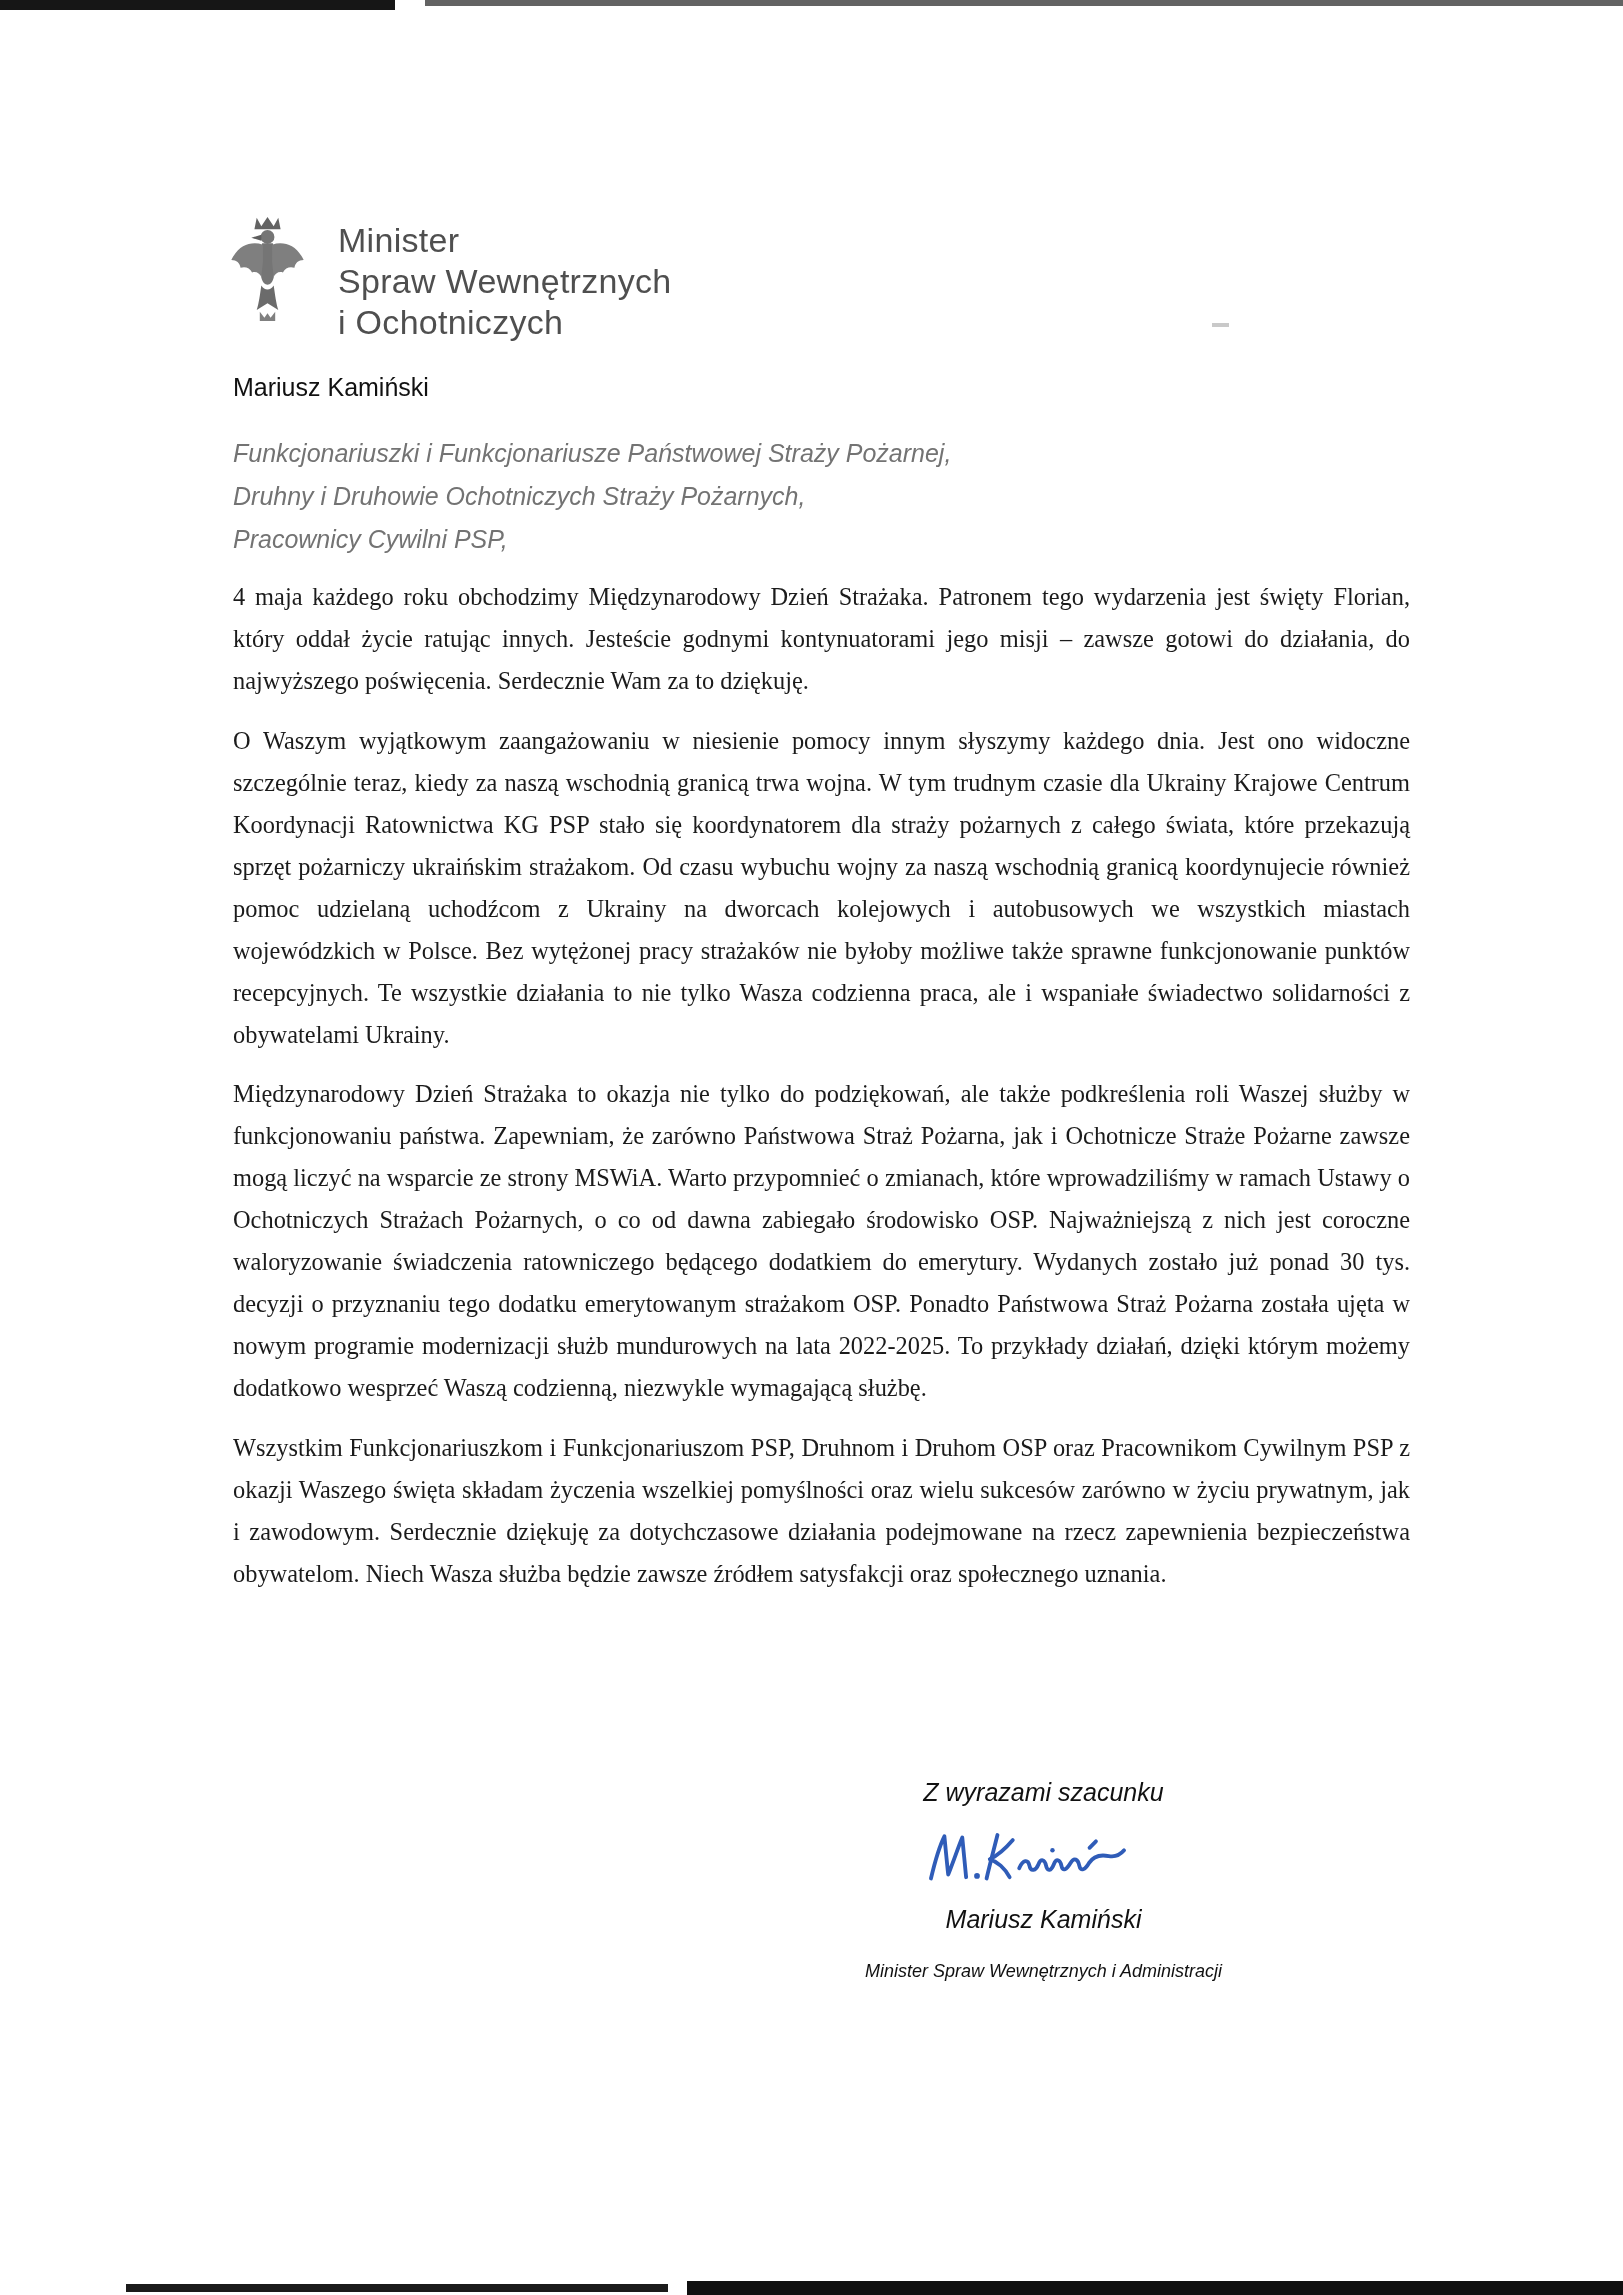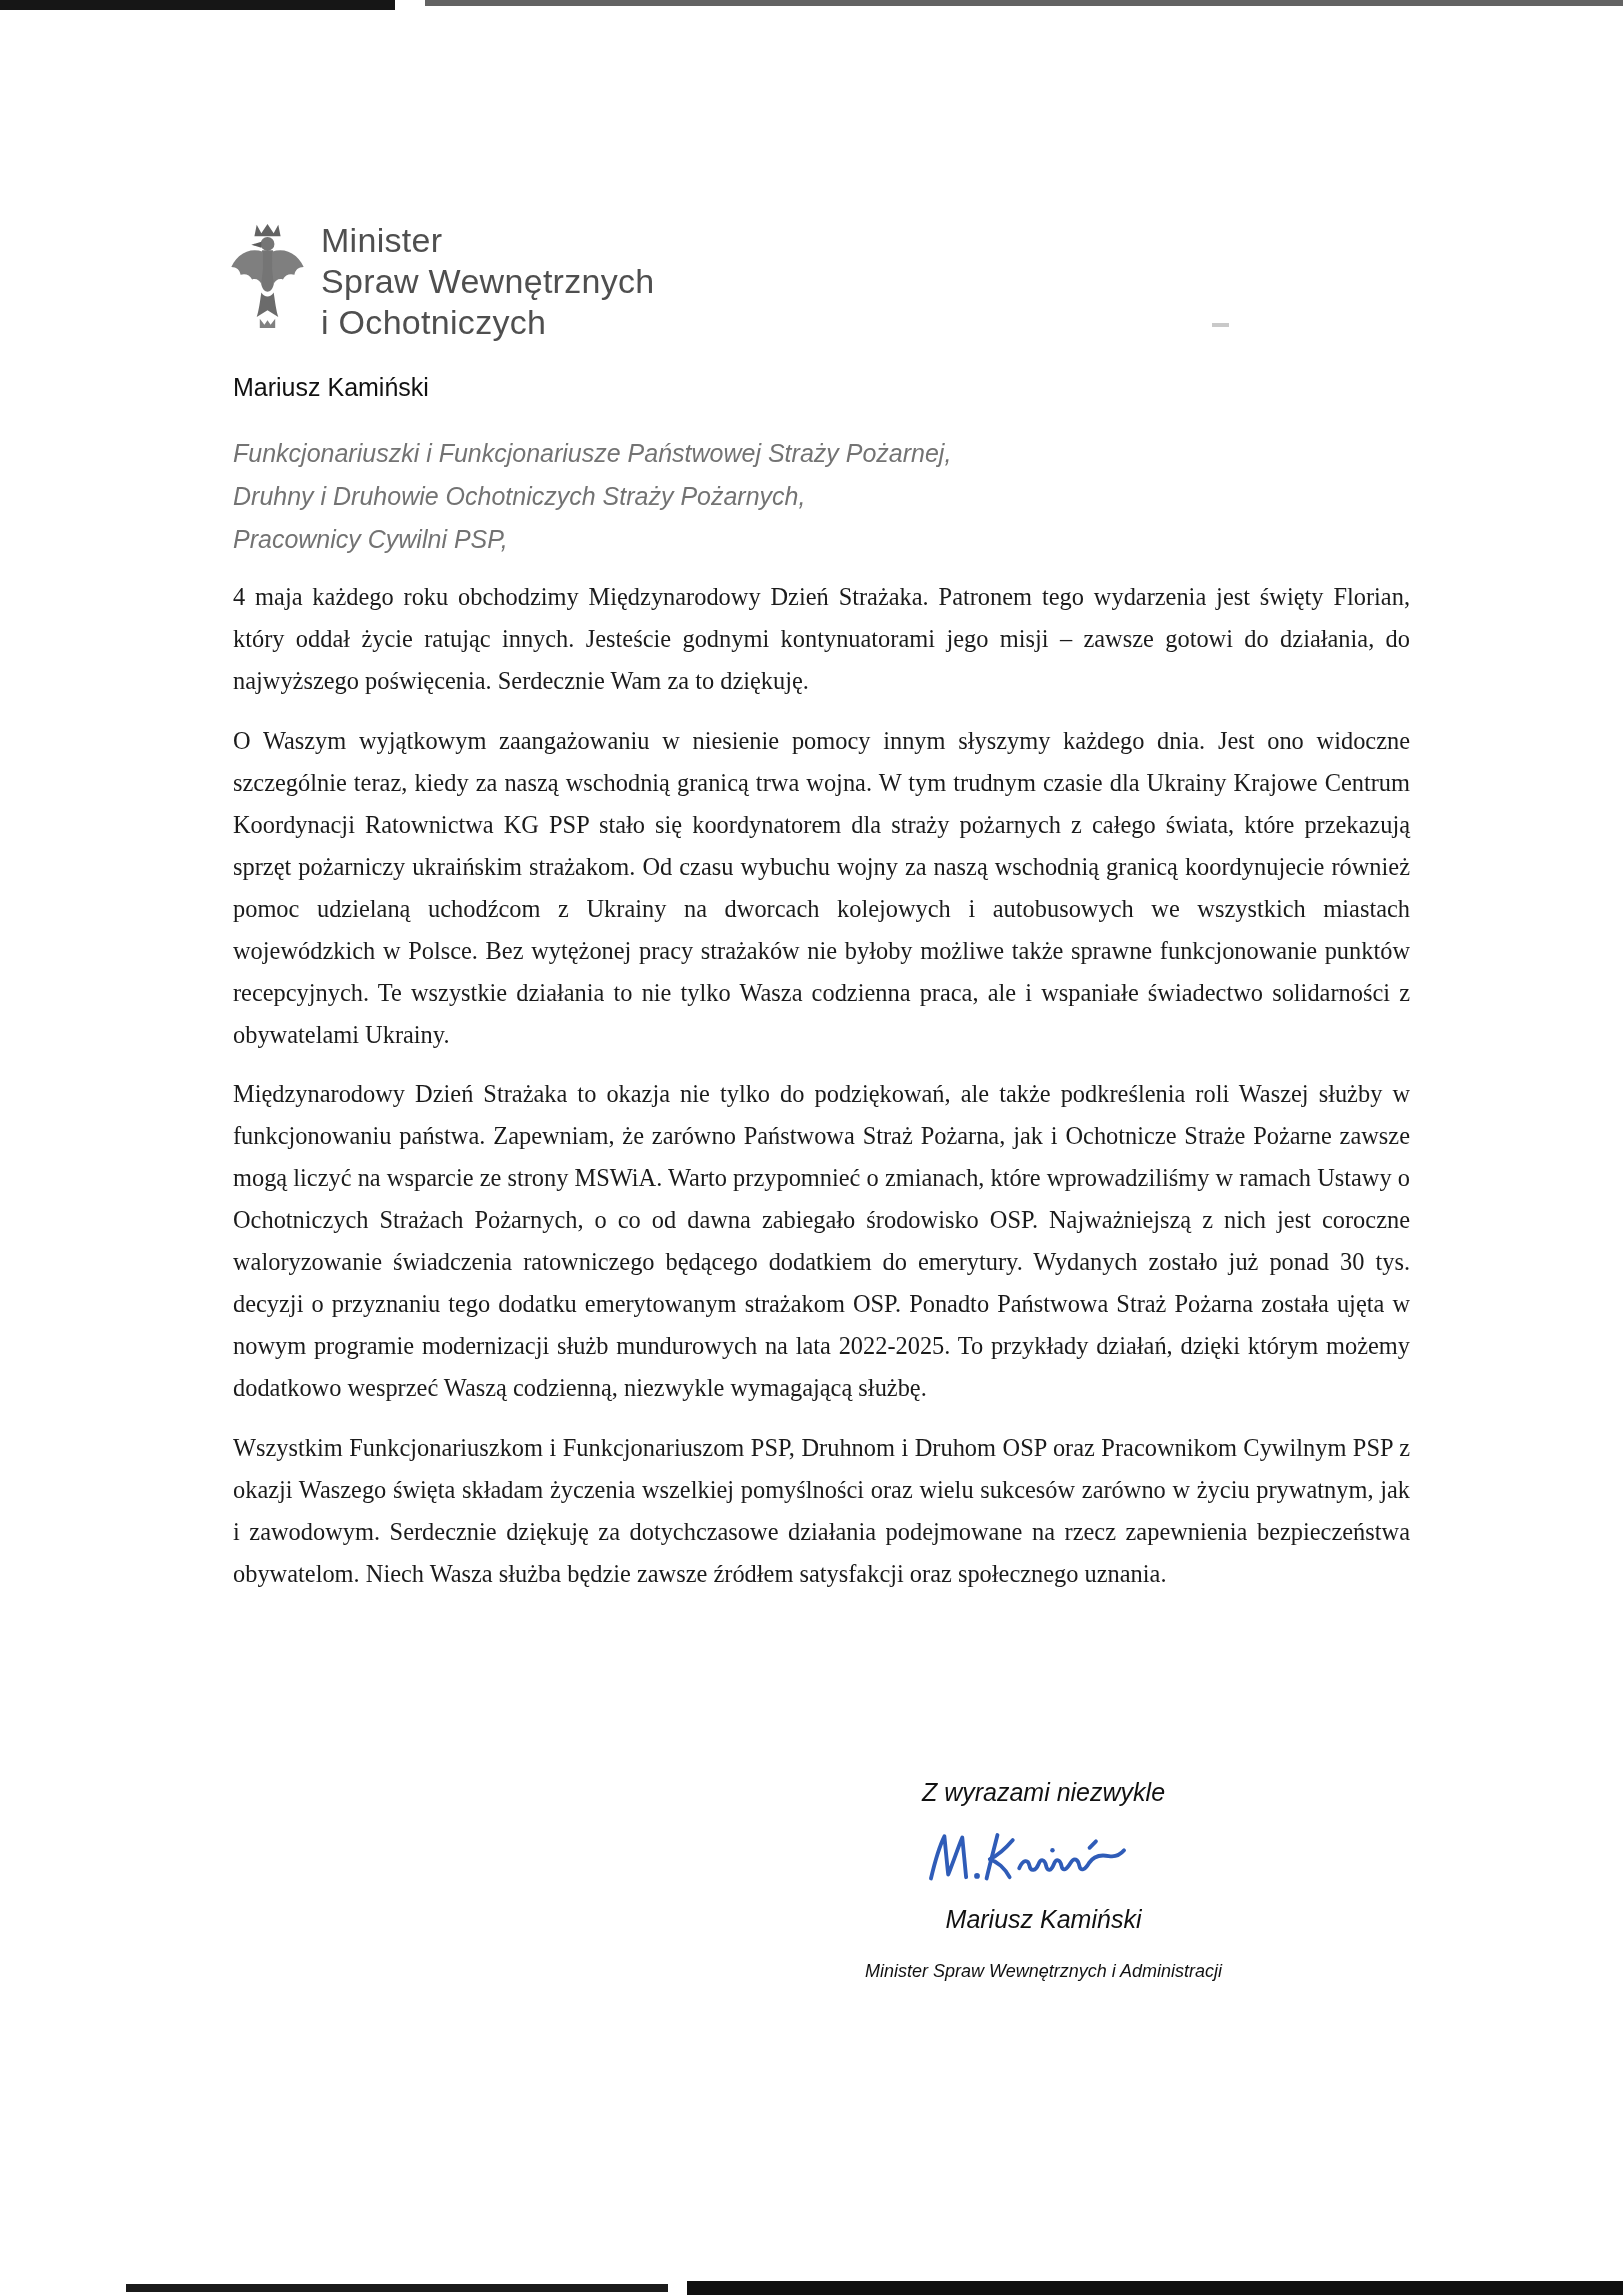--- a/index.html
+++ b/index.html
@@ -16,21 +16,21 @@
 
   
   .artifact { position: absolute; background: #161616; }
   .artifact.top-1 { left: 0; top: 0; width: 395px; height: 9.8px; }
   .artifact.top-2 { left: 425px; top: 0; width: 1198px; height: 5.9px; background: #3c3c3c; opacity: .8; }
   .artifact.bottom-1 { left: 126px; top: 2284px; width: 542px; height: 7.9px; background: #1b1b1b; }
   .artifact.bottom-2 { left: 687px; top: 2281px; width: 936px; height: 14.4px; background: #101010; }
   .artifact.smudge { left: 1212px; top: 323px; width: 17px; height: 3.9px; background: #c9c9c9; }
 
   
-  .letterhead { position: absolute; top: 215px; left: 229px; display: flex; gap: 15px; align-items: center; }
+  .letterhead { position: absolute; top: 215px; left: 229px; display: flex; gap: 32px; align-items: flex-start; }
   .eagle { width: 77px; height: 114px; flex: 0 0 auto; }
   .letterhead-text { font-size: 34px; line-height: 41px; color: #4f4f4f; padding-top: 5.2px; letter-spacing: 0.3px; }
 
   .sender { position: absolute; top: 373px; left: 233px; font-size: 25px; color: #111; }
 
   .salutation { position: absolute; top: 432px; left: 233px; font-size: 25px; line-height: 43px; font-style: italic; color: #737373; }
 
   .bodytext { position: absolute; top: 576px; left: 233px; width: 1177px; font-size: 24.4px; line-height: 42px; text-align: justify; color: #1b1b1b; }
   .bodytext p { margin: 0 0 17.7px 0; font-family: Liberation Serif, serif; }
 
@@ -81,21 +81,21 @@
   </div>
 
   <div class="bodytext">
     <p>4 maja każdego roku obchodzimy Międzynarodowy Dzień Strażaka. Patronem tego wydarzenia jest święty Florian, który oddał życie ratując innych. Jesteście godnymi kontynuatorami jego misji – zawsze gotowi do działania, do najwyższego poświęcenia. Serdecznie Wam za to dziękuję.</p>
     <p>O Waszym wyjątkowym zaangażowaniu w niesienie pomocy innym słyszymy każdego dnia. Jest ono widoczne szczególnie teraz, kiedy za naszą wschodnią granicą trwa wojna. W tym trudnym czasie dla Ukrainy Krajowe Centrum Koordynacji Ratownictwa KG PSP stało się koordynatorem dla straży pożarnych z całego świata, które przekazują sprzęt pożarniczy ukraińskim strażakom. Od czasu wybuchu wojny za naszą wschodnią granicą koordynujecie również pomoc udzielaną uchodźcom z Ukrainy na dworcach kolejowych i autobusowych we wszystkich miastach wojewódzkich w Polsce. Bez wytężonej pracy strażaków nie byłoby możliwe także sprawne funkcjonowanie punktów recepcyjnych. Te wszystkie działania to nie tylko Wasza codzienna praca, ale i wspaniałe świadectwo solidarności z obywatelami Ukrainy.</p>
     <p>Międzynarodowy Dzień Strażaka to okazja nie tylko do podziękowań, ale także podkreślenia roli Waszej służby w funkcjonowaniu państwa. Zapewniam, że zarówno Państwowa Straż Pożarna, jak i Ochotnicze Straże Pożarne zawsze mogą liczyć na wsparcie ze strony MSWiA. Warto przypomnieć o zmianach, które wprowadziliśmy w ramach Ustawy o Ochotniczych Strażach Pożarnych, o co od dawna zabiegało środowisko OSP. Najważniejszą z nich jest coroczne waloryzowanie świadczenia ratowniczego będącego dodatkiem do emerytury. Wydanych zostało już ponad 30 tys. decyzji o przyznaniu tego dodatku emerytowanym strażakom OSP. Ponadto Państwowa Straż Pożarna została ujęta w nowym programie modernizacji służb mundurowych na lata 2022-2025. To przykłady działań, dzięki którym możemy dodatkowo wesprzeć Waszą codzienną, niezwykle wymagającą służbę.</p>
     <p>Wszystkim Funkcjonariuszkom i Funkcjonariuszom PSP, Druhnom i Druhom OSP oraz Pracownikom Cywilnym PSP z okazji Waszego święta składam życzenia wszelkiej pomyślności oraz wielu sukcesów zarówno w życiu prywatnym, jak i zawodowym. Serdecznie dziękuję za dotychczasowe działania podejmowane na rzecz zapewnienia bezpieczeństwa obywatelom. Niech Wasza służba będzie zawsze źródłem satysfakcji oraz społecznego uznania.</p>
   </div>
 
   <div class="closing">
-    <div class="valediction">Z wyrazami niezwykle</div>
+    <div class="valediction">Z wyrazami szacunku</div>
     <div class="signature-wrap">
       <svg viewBox="0 0 380 110" aria-hidden="true">
         <g fill="none" stroke="#2f5cb8" stroke-width="6" stroke-linecap="round" stroke-linejoin="round">
           <path d="M14 80 C22 46 30 24 35 14 C37 34 39 56 41 74 C49 54 57 30 63 16 C65 36 67 58 69 78"></path>
           <path d="M118 12 C112 36 106 58 101 80"></path>
           <path d="M142 20 C130 34 117 45 106 50 C117 53 130 64 137 78"></path>
           <path d="M152 64 C158 50 166 50 168 60 C170 70 178 68 182 58 C186 48 192 50 194 60 C196 70 202 68 206 58 C210 48 216 50 218 60 C220 70 226 66 232 56 C238 46 244 50 246 60 C248 70 255 66 261 56 C268 45 278 42 292 45 C302 47 310 43 316 36"></path>
           <path d="M262 32 L272 22"></path>
         </g>
         <g fill="#2f5cb8">

